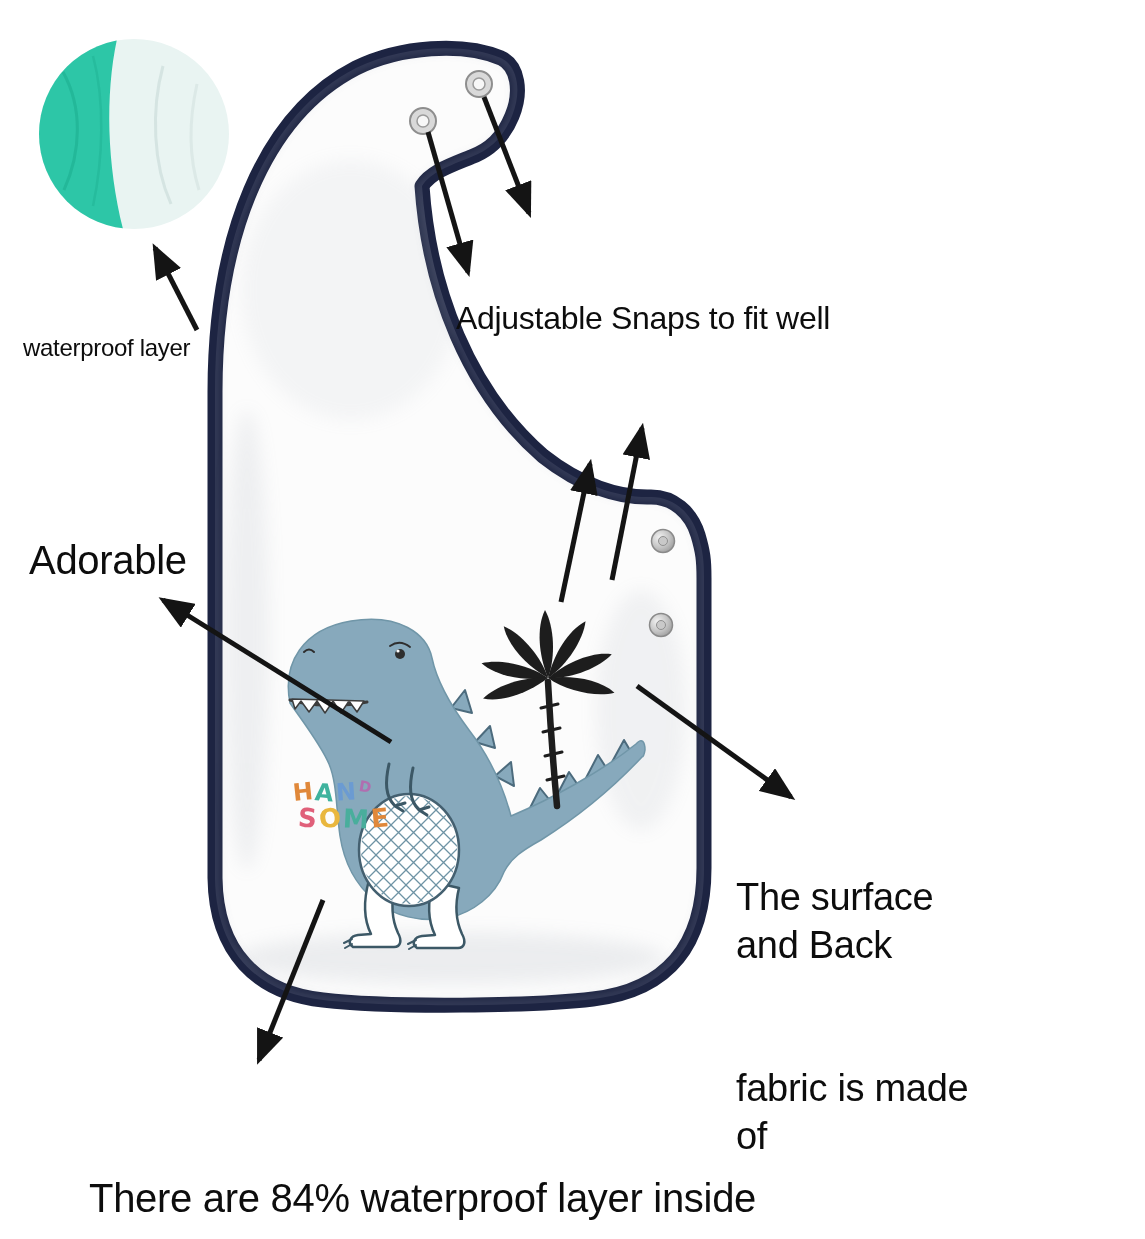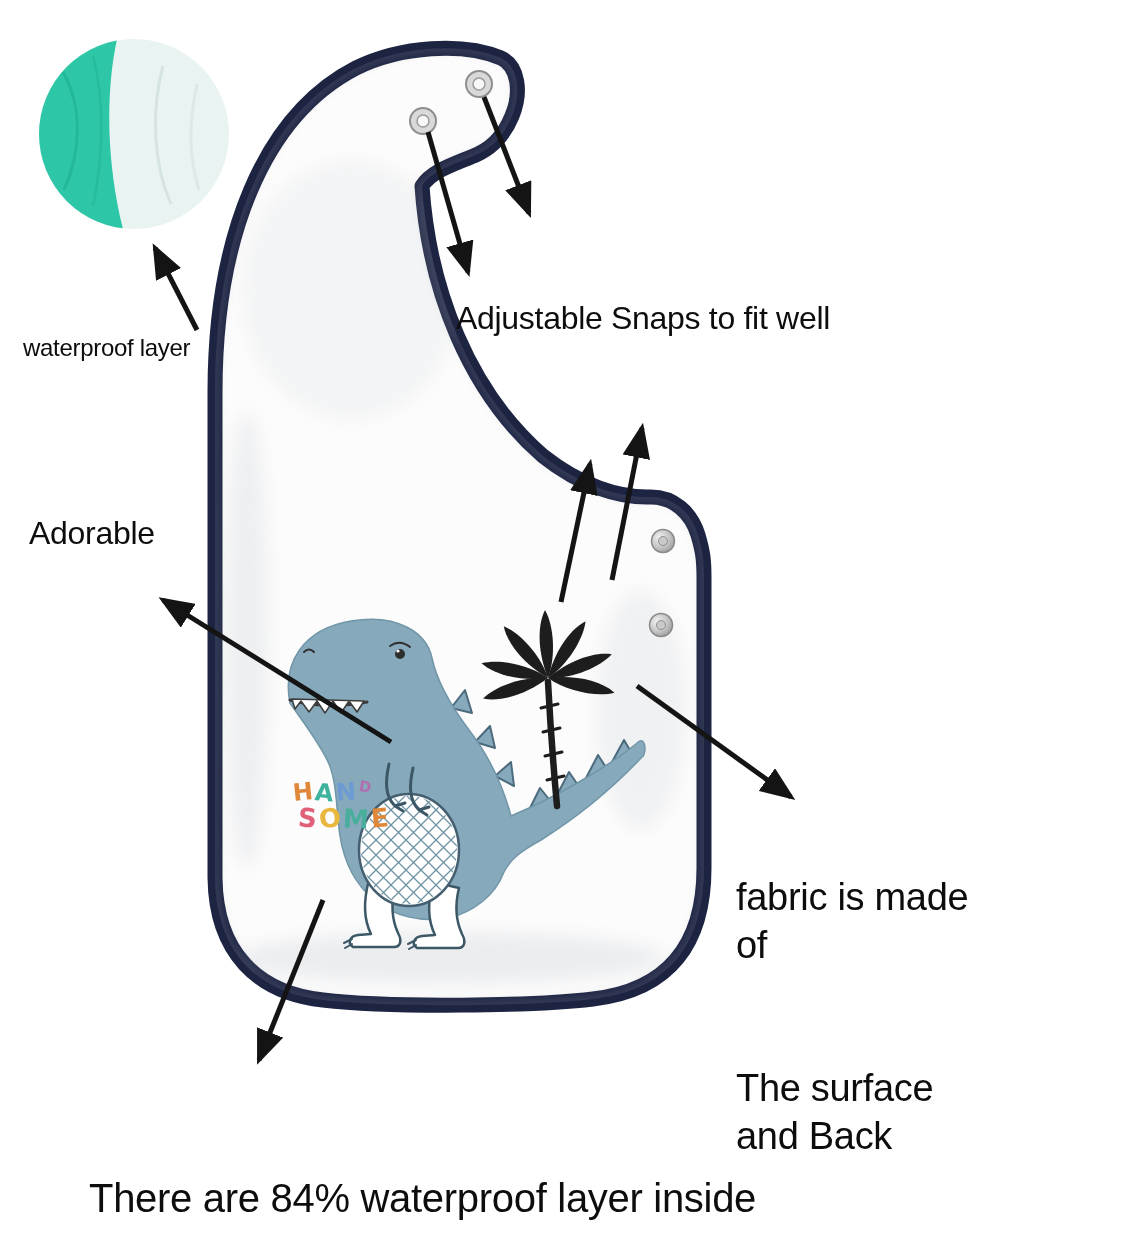--- a/index.html
+++ b/index.html
@@ -27,21 +27,21 @@
   .swatch-teal{fill:var(--swatch-teal,#2dc6a7);}
   .swatch-light{fill:var(--swatch-light,#e9f4f2);}
   .grommet-outer{fill:#d9d9d9;stroke:#8e8e8e;stroke-width:2;}
   .grommet-inner{fill:#f7f7f7;stroke:#9b9b9b;stroke-width:1.5;}
   .stud-outer{fill:url(#studGrad);stroke:#8a8a8a;stroke-width:1.5;}
   .stud-inner{fill:#c9c9c9;stroke:#909090;stroke-width:1;}
 
   
   .label{position:absolute;white-space:pre-wrap;color:var(--text-black,#0d0d0d);letter-spacing:-0.3px;}
   .waterproof-label{left:22px;top:334px;font-size:24px;}
-  .adorable-label{left:28px;top:430px;font-size:32px;line-height:1.3;}
+  .adorable-label{left:28px;top:430px;font-size:40px;line-height:1.3;}
   .snaps-label{left:455px;top:300px;font-size:32px;}
   .fabric-label{left:735px;top:778px;font-size:38px;line-height:1.26;}
   .bottom-label{left:88px;top:1068px;font-size:40px;line-height:1.3;}
 
   
   .pattern-word{position:absolute;left:292px;top:780px;width:120px;line-height:1.06;
     font-family:"DejaVu Sans",sans-serif;font-weight:700;}
   .pattern-row{display:block;letter-spacing:2px;}
   .pattern-row.row1{font-size:24px;}
   .pattern-row.row2{font-size:26px;margin-left:5px;}
@@ -205,22 +205,22 @@
 
   <div class="label waterproof-label">waterproof layer</div>
 
   <div class="label adorable-label">
     <div>Adorable</div>
   </div>
 
   <div class="label snaps-label">Adjustable Snaps to fit well</div>
 
   <div class="label fabric-label">
+    <div>The surface and Back</div>
     <div>fabric is made of</div>
-    <div>The surface and Back</div>
     <div>100% Cotton which</div>
     
   </div>
 
   <div class="label bottom-label">
     <div>There are 84% waterproof layer inside</div>
     
   </div>
 
   <div class="pattern-word">

